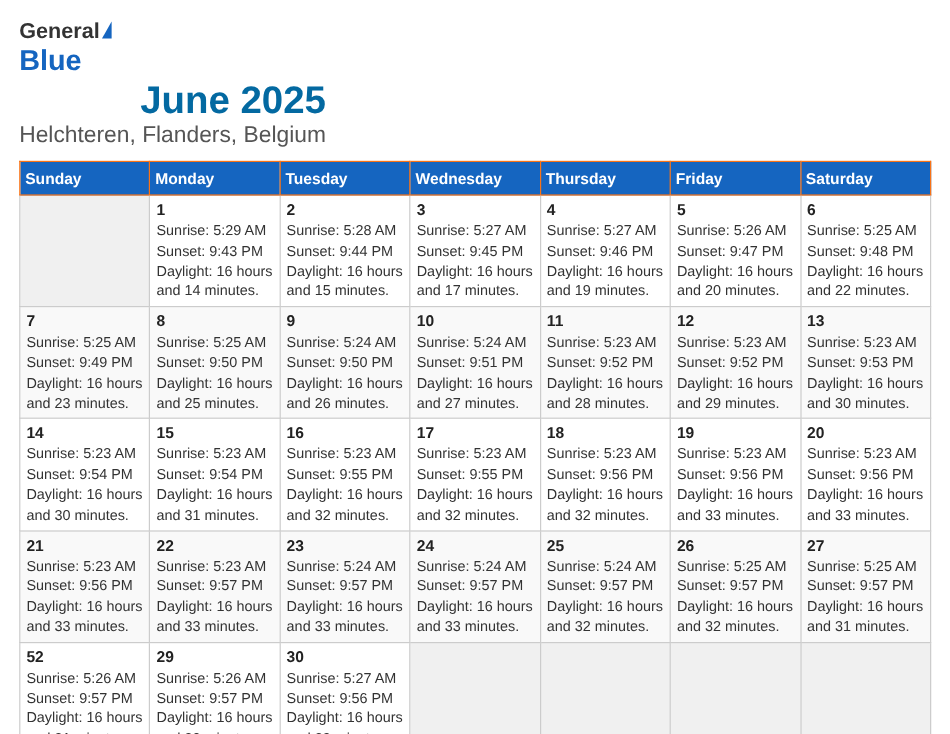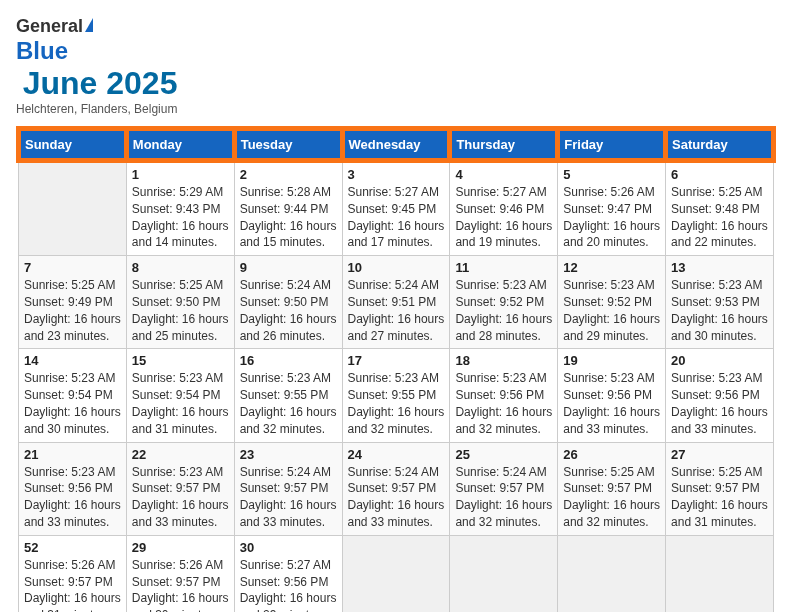--- a/index.html
+++ b/index.html
@@ -49,36 +49,36 @@
     }
     .title-area {
       text-align: right;
     }
     .cal-title {
       font-size: 32px;
       font-weight: bold;
       color: #0369a1;
     }
     .cal-subtitle {
-      font-size: 12px;
+      font-size: 19px;
       color: #555;
     }
     .calendar {
       width: 100%;
       border-collapse: collapse;
       font-size: 11px;
     }
     .calendar th {
       background: #1565c0;
       color: #fff;
       padding: 6px 4px;
       text-align: left;
       font-size: 13px;
       font-weight: bold;
-      border: 5px solid #f97316;
+      border: 1px solid #f97316;
     }
     .calendar td {
       border: 1px solid #ccc;
       vertical-align: top;
       padding: 4px 5px;
       width: 108px;
       min-height: 80px;
       background: #fff;
     }
     .calendar tr:nth-child(even) td {

